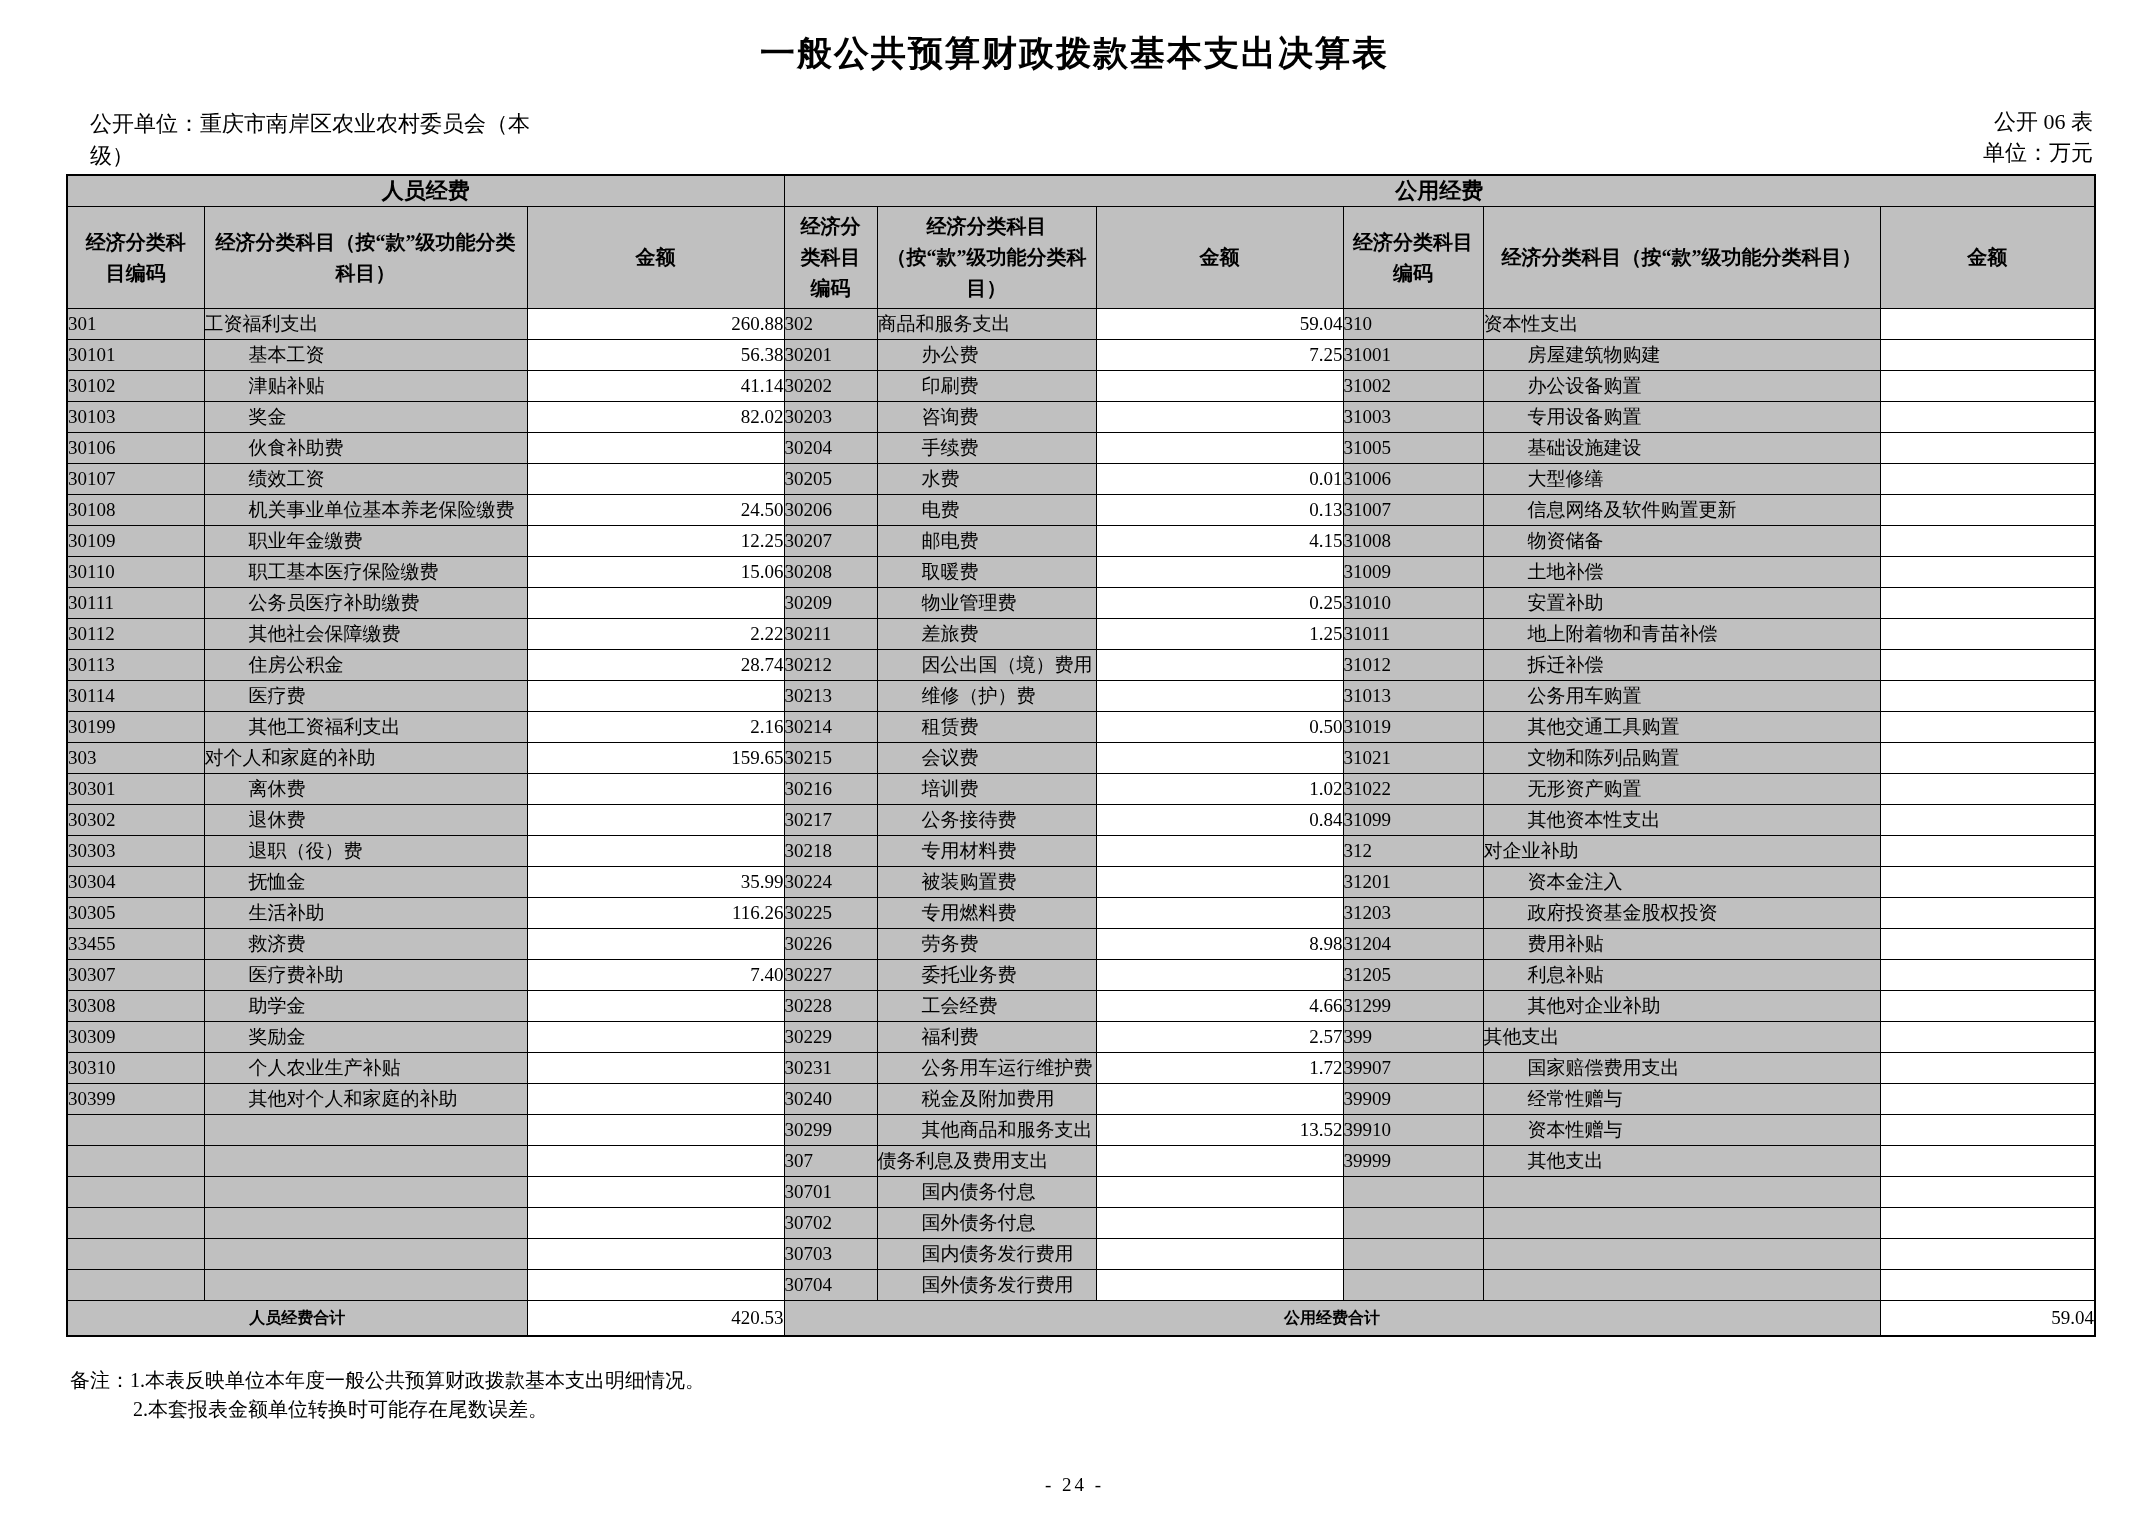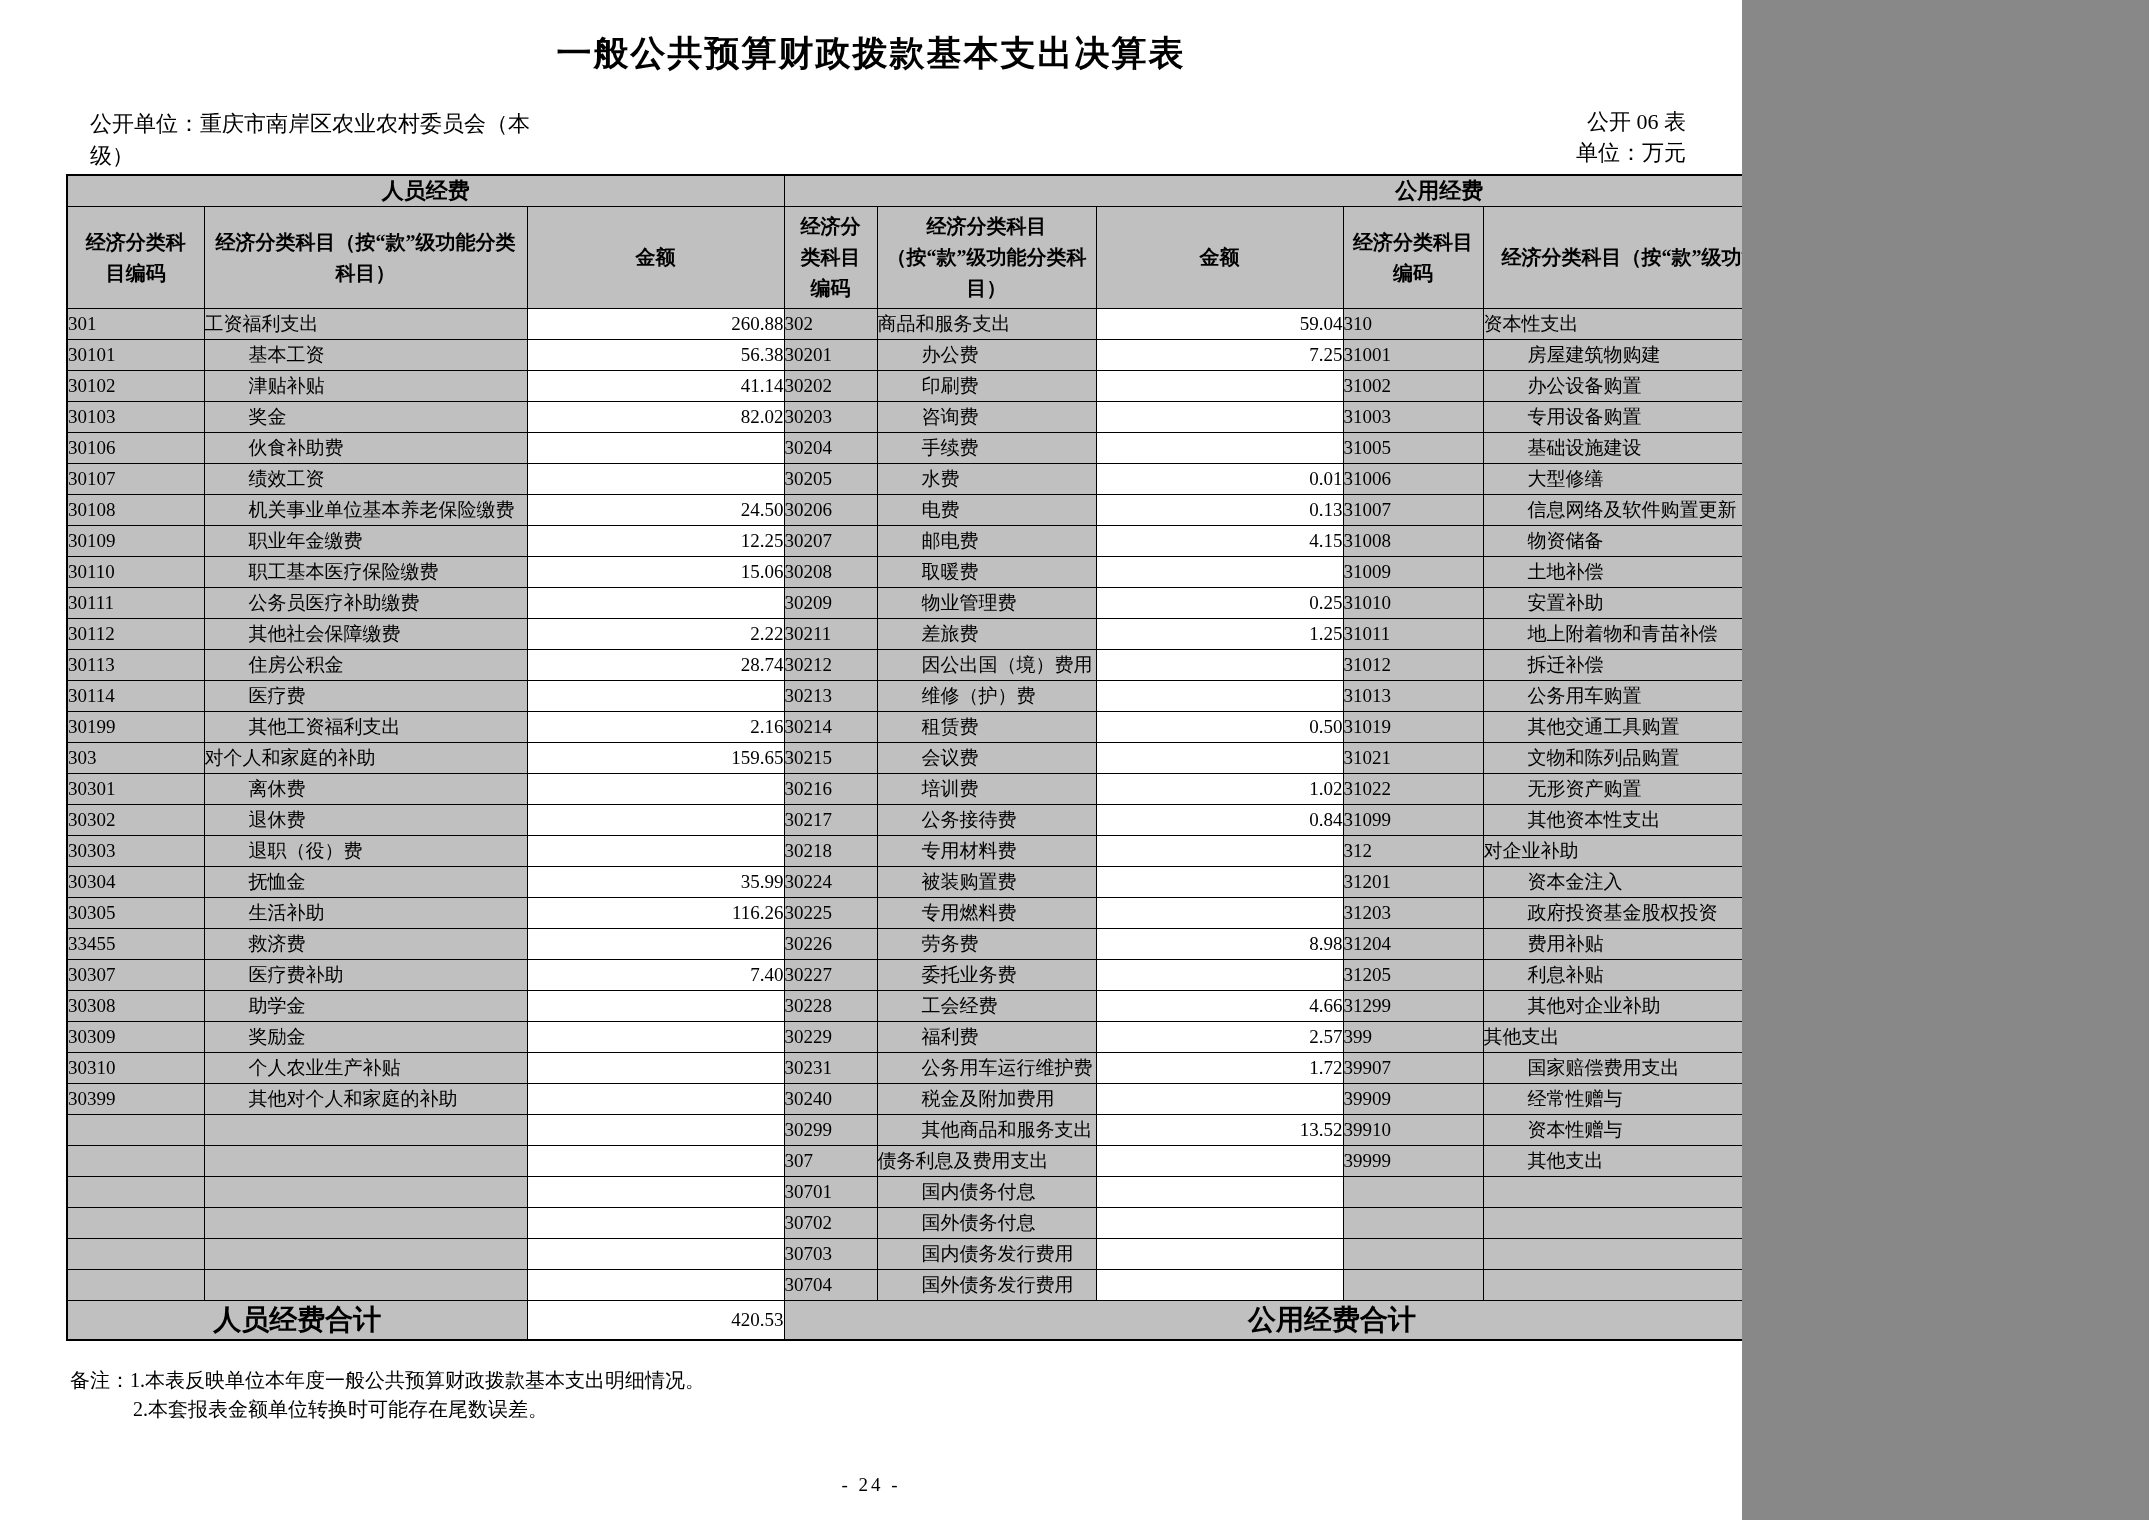--- a/index.html
+++ b/index.html
@@ -1,19 +1,19 @@
 <!DOCTYPE html>
 <html><head>
 <meta charset="utf-8">
 <style>
   html,body{margin:0;padding:0;}
   body{background:#888;}
   .page{
     position:relative;
-    width:1742px;height:1520px;
+    width:2149px;height:1520px;
     background:#ffffff;
     font-family:"Liberation Serif","DejaVu Serif",serif;
     color:#000;
     overflow:hidden;
   }
   .title{
     position:absolute;top:30px;left:0;width:100%;
     text-align:center;font-size:35px;font-weight:bold;
     letter-spacing:2px;margin:0;
   }
@@ -47,21 +47,21 @@
     line-height:1.55;padding:0 8px;
   }
   tbody td{height:30px;font-size:19px;white-space:nowrap;}
   td.code{background:#c0c0c0;padding-left:5px;text-align:left;}
   td.subject{background:#c0c0c0;padding-left:6px;text-align:left;}
   td.subject.sub{padding-left:44px;}
   td.amount{background:#ffffff;text-align:right;padding-right:9px;}
   tfoot td{height:34px;border-top:2px solid #000;}
   tfoot td.tlabel{
     background:#c0c0c0;text-align:center;
-    font-weight:bold;font-size:28px;
+    font-weight:bold;font-size:16px;
   }
   tfoot td.amount{font-size:19px;}
   .notes{
     position:absolute;left:70px;top:1366px;
     font-size:20px;line-height:29px;
   }
   .note-line2{padding-left:63px;}
   .pageno{
     position:absolute;left:0;top:1474px;width:100%;
     text-align:center;font-size:19px;letter-spacing:3px;font-family:Liberation Serif, serif;

